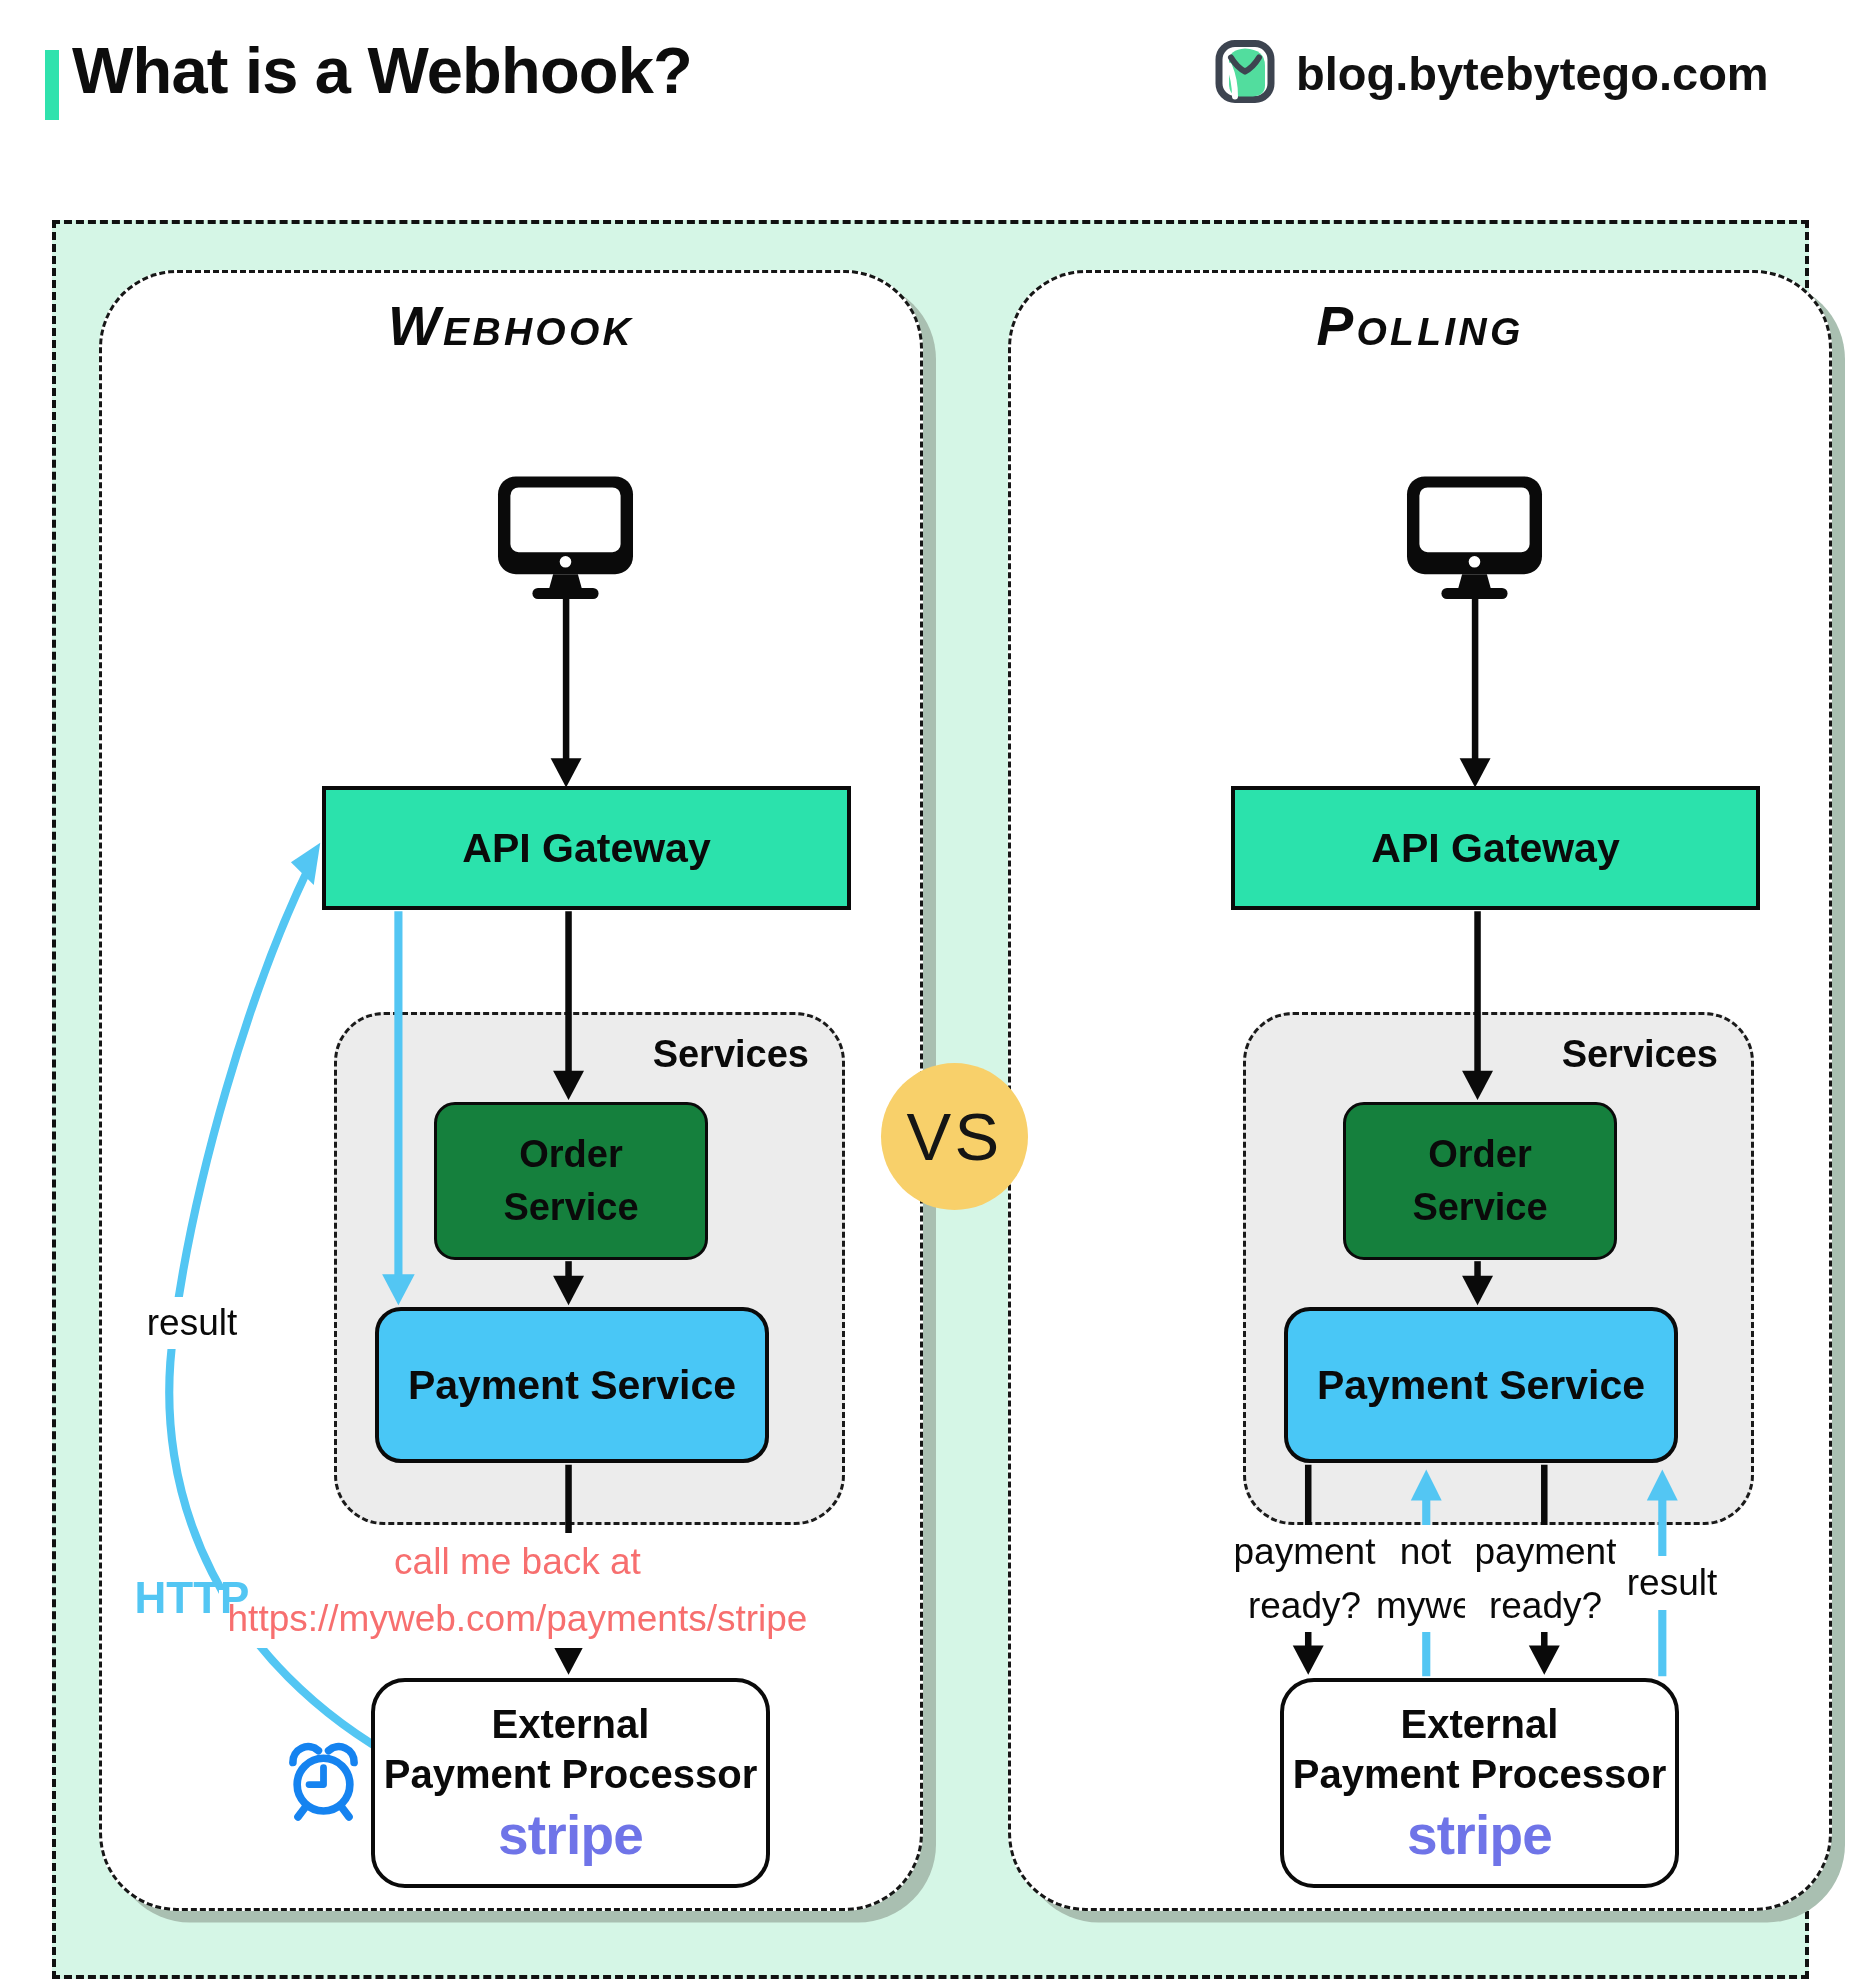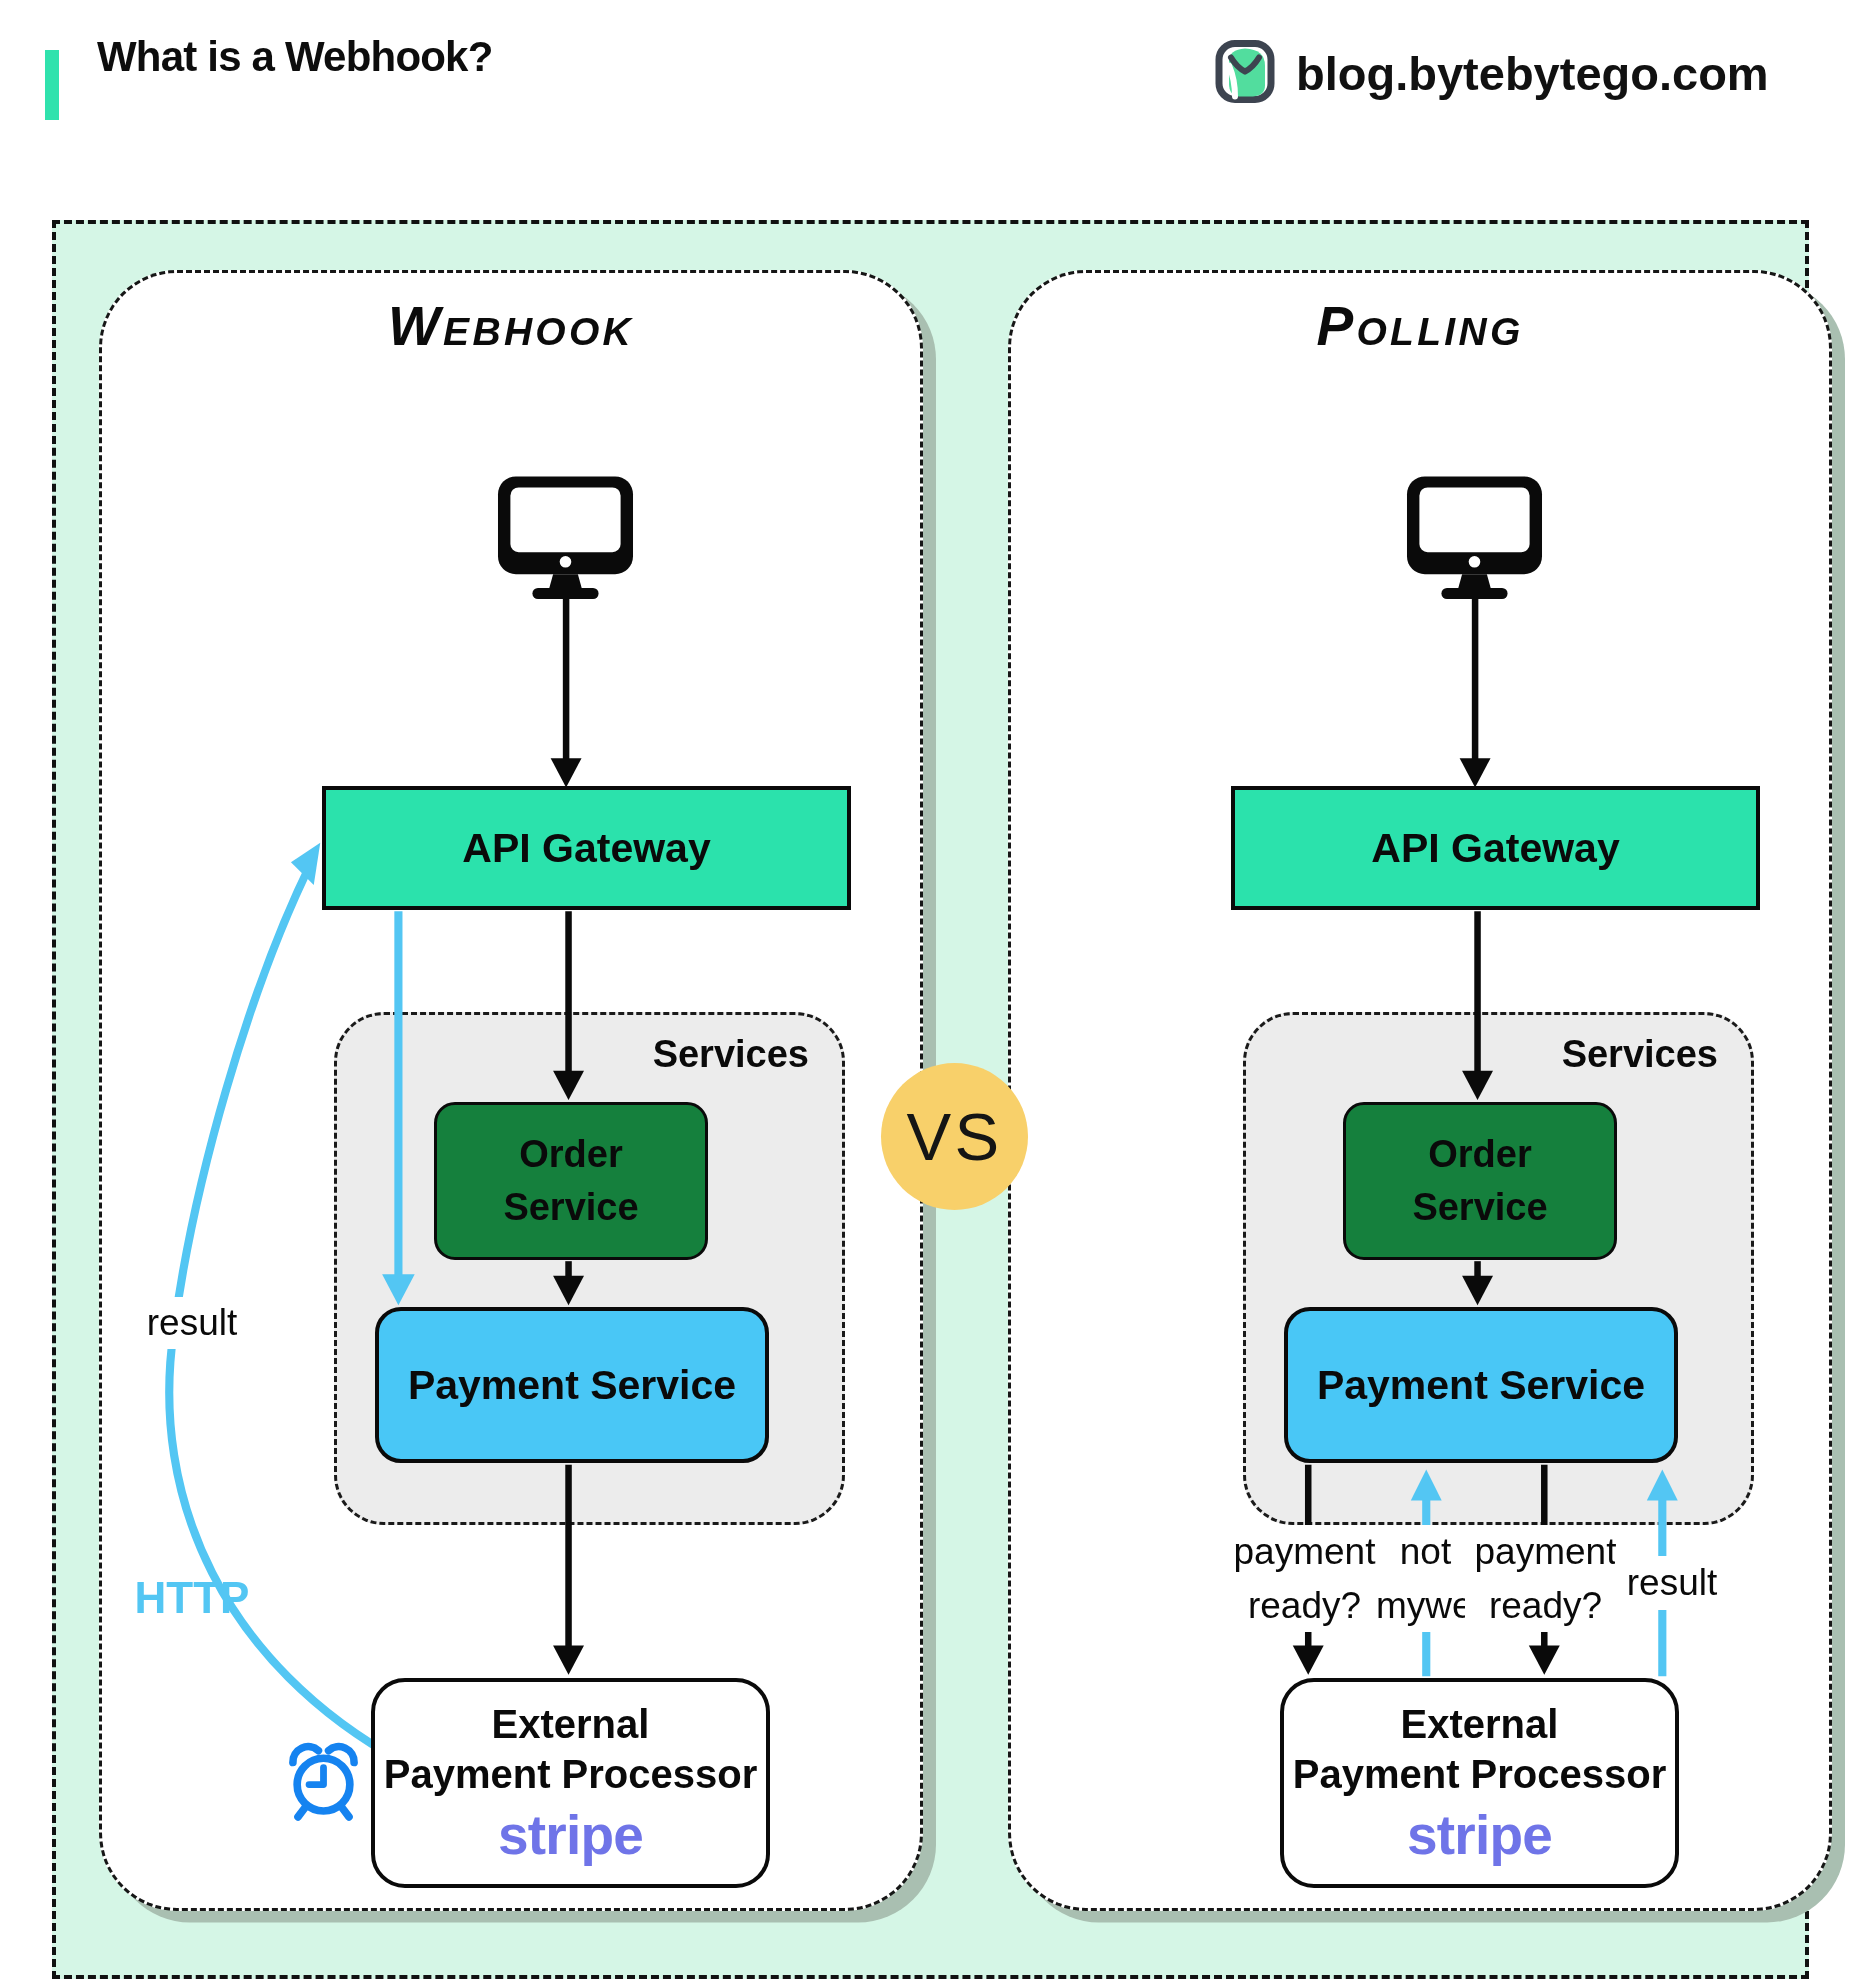--- a/index.html
+++ b/index.html
@@ -2,21 +2,21 @@
 <html style="font-size:13px"><head>
 <meta charset="utf-8">
 <style>
   * { margin:0; padding:0; box-sizing:border-box; }
   body { background:#ffffff; font-family:"Liberation Sans", sans-serif; }
   .page { position:relative; width:1861px; height:1983px; background:#fff; overflow:hidden; }
 
   
   .header { position:absolute; left:0; top:0; width:1861px; height:187px; }
   .accent-bar { position:absolute; left:45px; top:50px; width:14px; height:70px; background:#2fe2ad; }
-  .main-title { position:absolute; left:97px; top:33px; font-size:42px; font-weight:700; color:#0d0d0d; letter-spacing:-0.8px; }
+  .main-title { position:absolute; left:72px; top:33px; font-size:65px; font-weight:700; color:#0d0d0d; letter-spacing:-0.8px; }
   .brand { position:absolute; left:1215px; top:39px; display:flex; align-items:center; gap:21px; }
   .brand-text { font-size:47px; font-weight:600; color:#111; letter-spacing:0px; }
 
   
   .outer { position:absolute; left:52px; top:220px; width:1757px; height:1759px;
            background:#d5f6e6; border:4.1px dashed #111; }
 
   
   .panel { position:absolute; top:270px; width:824px; height:1641px; background:#ffffff;
            border:3.3px dashed #161616; border-radius:78px; box-shadow:13px 11.4px 0 #a9bfb1; }
@@ -146,20 +146,24 @@
     </div>
 
     <div class="order-box">
       <div class="wrap">Order Service</div>
     </div>
 
     <div class="payment-box">
       <span>Payment Service</span>
     </div>
 
+    <div class="callback-note">
+      <span>call me back at</span><br>
+      <span>https://myweb.com/payments/stripe</span>
+    </div>
 
     <div class="result-label">result</div>
     <div class="http-label">HTTP</div>
 
     <div class="alarm-clock">
       <svg width="85" height="85" viewBox="0 0 100 100">
         <path d="M14 30 A18 18 0 0 1 44 16" fill="none" stroke="#1583f0" stroke-width="9" stroke-linecap="round"></path>
         <path d="M86 30 A18 18 0 0 0 56 16" fill="none" stroke="#1583f0" stroke-width="9" stroke-linecap="round"></path>
         <circle cx="50" cy="56" r="31" fill="#ffffff" stroke="#1583f0" stroke-width="9"></circle>
         <path d="M50 56 L50 36 M50 56 L33 56" fill="none" stroke="#1583f0" stroke-width="8" stroke-linecap="round"></path>

